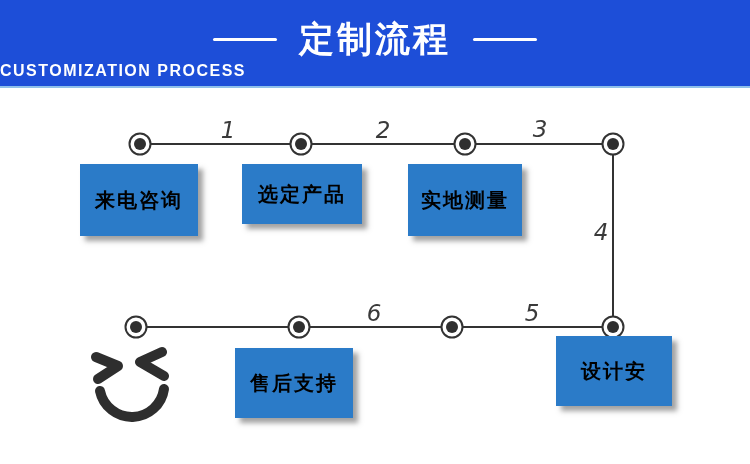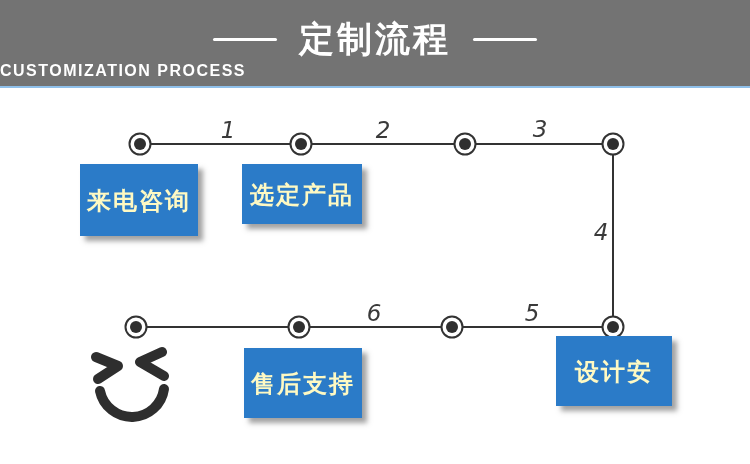--- a/index.html
+++ b/index.html
@@ -10,21 +10,21 @@
     background: #ffffff;
     overflow: hidden;
     font-family: "Liberation Sans", sans-serif;
   }
 
   
   .banner {
     position: absolute;
     left: 0; top: 0;
     width: 750px; height: 86px;
-    background: #737373;
+    background: #1d4ed8;
     border-bottom: 2px solid #8fc0ea;
   }
   .banner-row {
     position: absolute;
     left: 0; top: 20px;
     width: 100%;
     display: flex;
     align-items: center;
     justify-content: center;
     gap: 22px;
@@ -72,36 +72,36 @@
     font-style: italic;
     font-size: 23px;
     color: #3a3a3a;
     line-height: 1;
   }
 
   
   .flow-box {
     position: absolute;
     background: #2b7bc8;
-    color: #fef9c3;
+    color: #000000;
     font-weight: bold;
-    font-size: 24px;
+    font-size: 20px;
     letter-spacing: 2px;
     line-height: 31px;
     display: flex;
     flex-direction: column;
     align-items: center;
     justify-content: center;
     text-align: center;
     box-shadow: 5px 5px 5px rgba(70, 70, 70, 0.5);
   }
   .b1 { left:  80px; top: 164px; width: 118px; height: 72px; }
   .b2 { left: 242px; top: 164px; width: 120px; height: 60px; }
   .b3 { left: 408px; top: 164px; width: 114px; height: 72px; }
-  .b4 { left: 235px; top: 348px; width: 118px; height: 70px; margin-left: 9px; }
+  .b4 { left: 235px; top: 348px; width: 118px; height: 70px; }
   .b5 { left: 395px; top: 348px; width: 118px; height: 70px; }
   .b6 { left: 556px; top: 336px; width: 116px; height: 70px; }
 
   
   .smiley {
     position: absolute;
     left: 88px; top: 346px;
   }
   .smiley .stroke {
     fill: none;
@@ -170,20 +170,23 @@
   <span class="seg-num" style="left:601px; top:232px;">4</span>
   <span class="seg-num" style="left:532px; top:313px;">5</span>
   <span class="seg-num" style="left:374px; top:313px;">6</span>
 
   <div class="flow-box b1">
     <span>来电咨询</span>
   </div>
   <div class="flow-box b2">
     <span>选定产品</span>
   </div>
+  <div class="flow-box b3">
+    <span>实地测量</span>
+  </div>
   <div class="flow-box b4">
     <span>售后支持</span>
   </div>
   <div class="flow-box b6">
     <span>设计安</span>
   </div>
 
   <svg class="smiley" width="88" height="86" viewBox="0 0 88 86">
     <polyline class="stroke" points="8,11 30,20 10,33"></polyline>
     <polyline class="stroke" points="74,6 52,16 76,30"></polyline>

